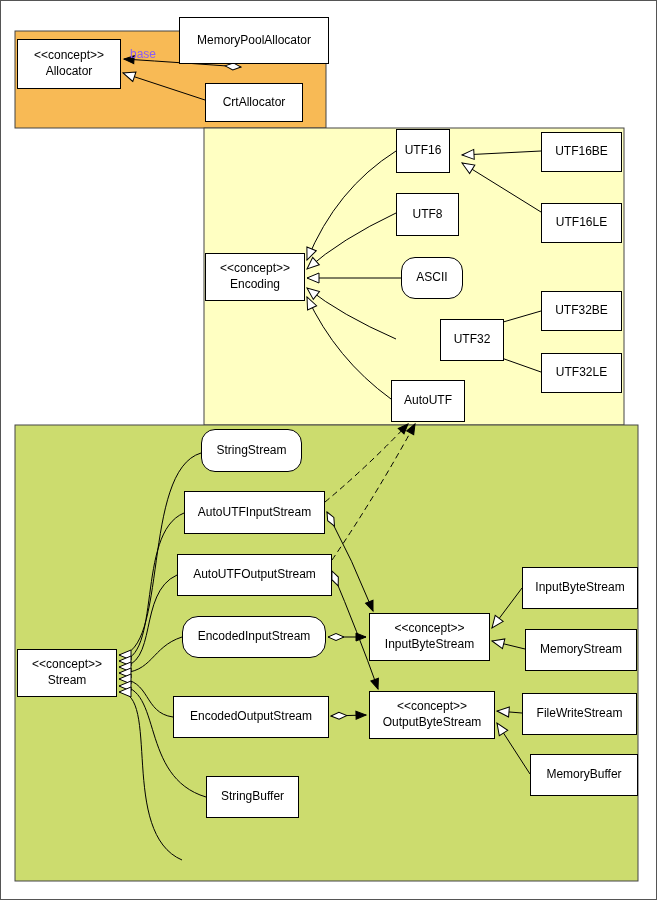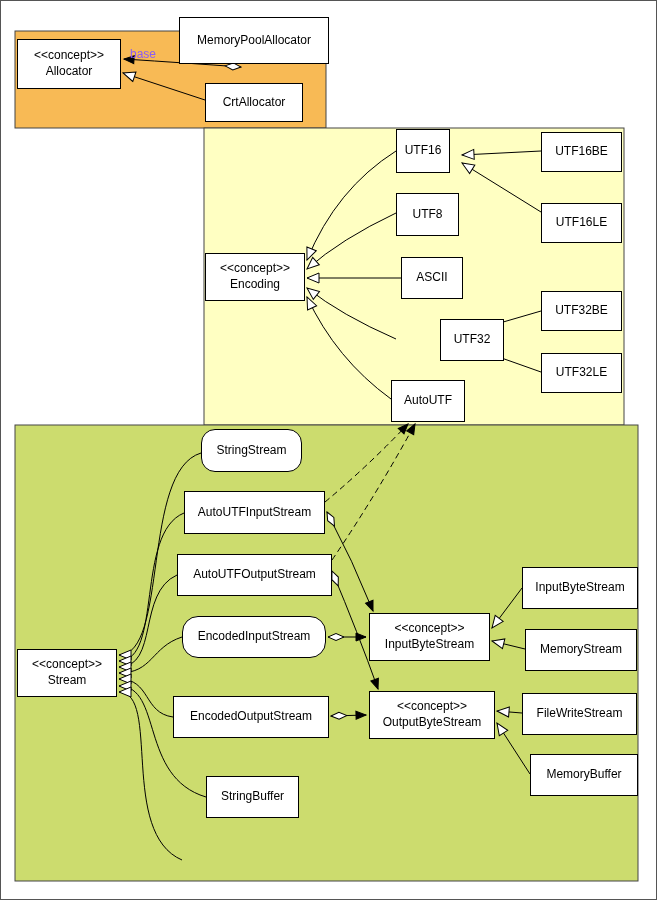--- a/index.html
+++ b/index.html
@@ -79,21 +79,21 @@
   <div class="node" style="left:16px;top:38px;width:104px;height:50px;">&lt;&lt;concept&gt;&gt;
 Allocator</div>
   <div class="node" style="left:178px;top:16px;width:150px;height:47px;">MemoryPoolAllocator</div>
   <div class="node" style="left:204px;top:82px;width:98px;height:39px;">CrtAllocator</div>
   <div class="edge-label" style="left:129px;top:46px;">base</div>
 
   <div class="node" style="left:204px;top:252px;width:100px;height:48px;">&lt;&lt;concept&gt;&gt;
 Encoding</div>
   <div class="node" style="left:395px;top:128px;width:54px;height:44px;">UTF16</div>
   <div class="node" style="left:395px;top:192px;width:63px;height:43px;">UTF8</div>
-  <div class="node" style="left:400px;top:256px;width:62px;height:42px;">ASCII</div>
+  <div class="node" style="left:400px;top:256px;width:62px;height:42px;border-radius:14px;">ASCII</div>
   <div class="node" style="left:395px;top:318px;width:64px;height:42px;margin-left:44px;">UTF32</div>
   <div class="node" style="left:390px;top:379px;width:74px;height:42px;">AutoUTF</div>
   <div class="node" style="left:540px;top:131px;width:81px;height:40px;">UTF16BE</div>
   <div class="node" style="left:540px;top:192px;width:81px;height:40px;margin-top:10px;">UTF16LE</div>
   <div class="node" style="left:540px;top:290px;width:81px;height:40px;">UTF32BE</div>
   <div class="node" style="left:540px;top:352px;width:81px;height:40px;">UTF32LE</div>
 
   <div class="node" style="left:200px;top:428px;width:101px;height:43px;border-radius:14px;">StringStream</div>
   <div class="node" style="left:176px;top:553px;width:155px;height:42px;">AutoUTFOutputStream</div>
   <div class="node" style="left:183px;top:490px;width:141px;height:43px;">AutoUTFInputStream</div>

